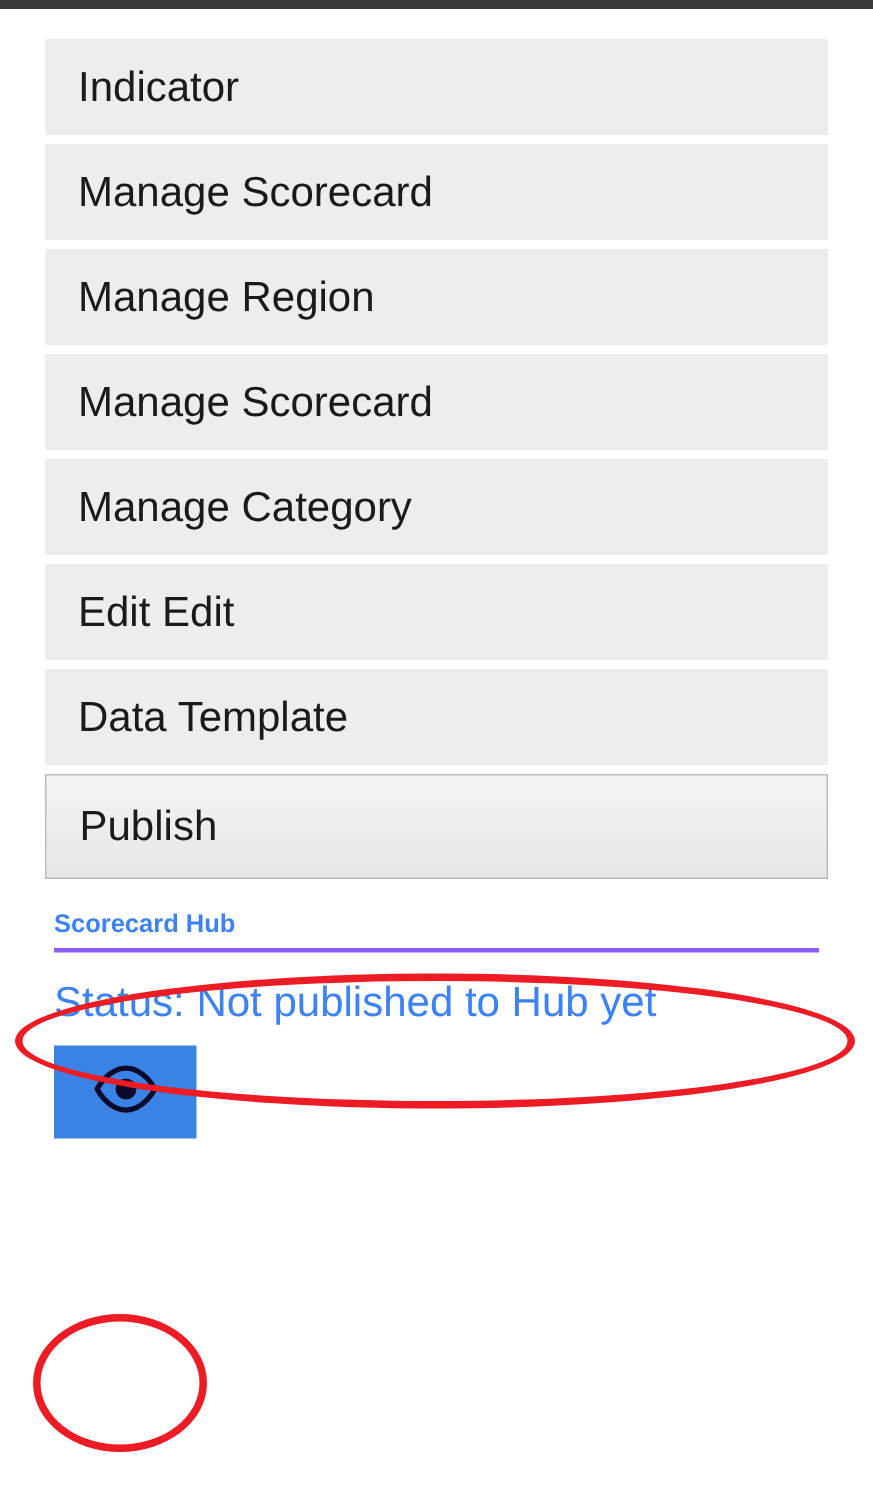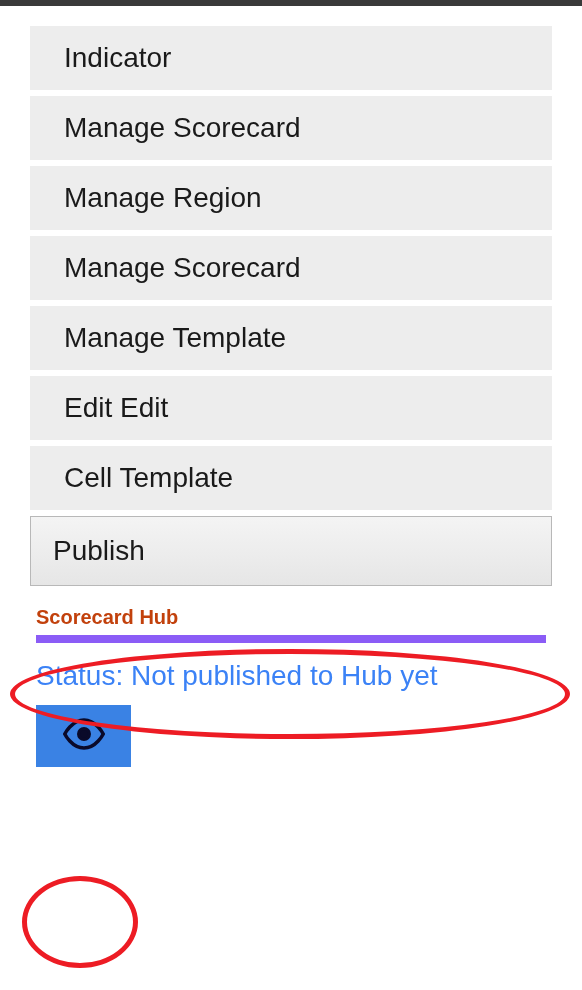--- a/index.html
+++ b/index.html
@@ -18,21 +18,21 @@
     .top-bar {
       background: #3a3a3a;
       height: 6px;
       width: 100%;
     }
     .container {
       padding: 20px 30px 0 30px;
     }
     .menu-item {
       background: #ededed;
-      padding: 16px 34px;
+      padding: 16px 22px;
       margin-bottom: 6px;
       font-size: 28px;
       color: #1a1a1a;
       cursor: pointer;
       border: none;
       width: 100%;
       text-align: left;
       display: block;
     }
     .menu-item-publish {
@@ -42,26 +42,26 @@
       margin-bottom: 6px;
       font-size: 28px;
       color: #1a1a1a;
       cursor: pointer;
       width: 100%;
       text-align: left;
       display: block;
       position: relative;
     }
     .section-heading {
-      font-size: 20px;
+      font-size: 17px;
       font-weight: bold;
-      color: #c2410c;
+      color: #3b82f6;
       margin-top: 20px;
       padding-bottom: 6px;
-      border-bottom: 8px solid #8b5cf6;
+      border-bottom: 3px solid #8b5cf6;
       margin-left: 6px;
       margin-right: 6px;
     }
     .status-text {
       font-size: 28px;
       color: #3b82f6;
       margin-top: 14px;
       margin-left: 6px;
       line-height: 1.35;
     }
@@ -118,29 +118,29 @@
 
   <button class="menu-item">
     <span>Manage Region</span>
   </button>
 
   <button class="menu-item">
     <span>Manage Scorecard</span>
   </button>
 
   <button class="menu-item">
-    <span>Manage Template</span>
+    <span>Manage Category</span>
   </button>
 
   <button class="menu-item">
     <span>Edit Edit</span>
   </button>
 
   <button class="menu-item">
-    <span>Cell Template</span>
+    <span>Data Template</span>
   </button>
 
   <button class="menu-item-publish">
     <span>Publish</span>
   </button>
 
   <div class="section-heading">Scorecard Hub</div>
 
   <div class="status-text">Status: Not published to Hub yet</div>
 

